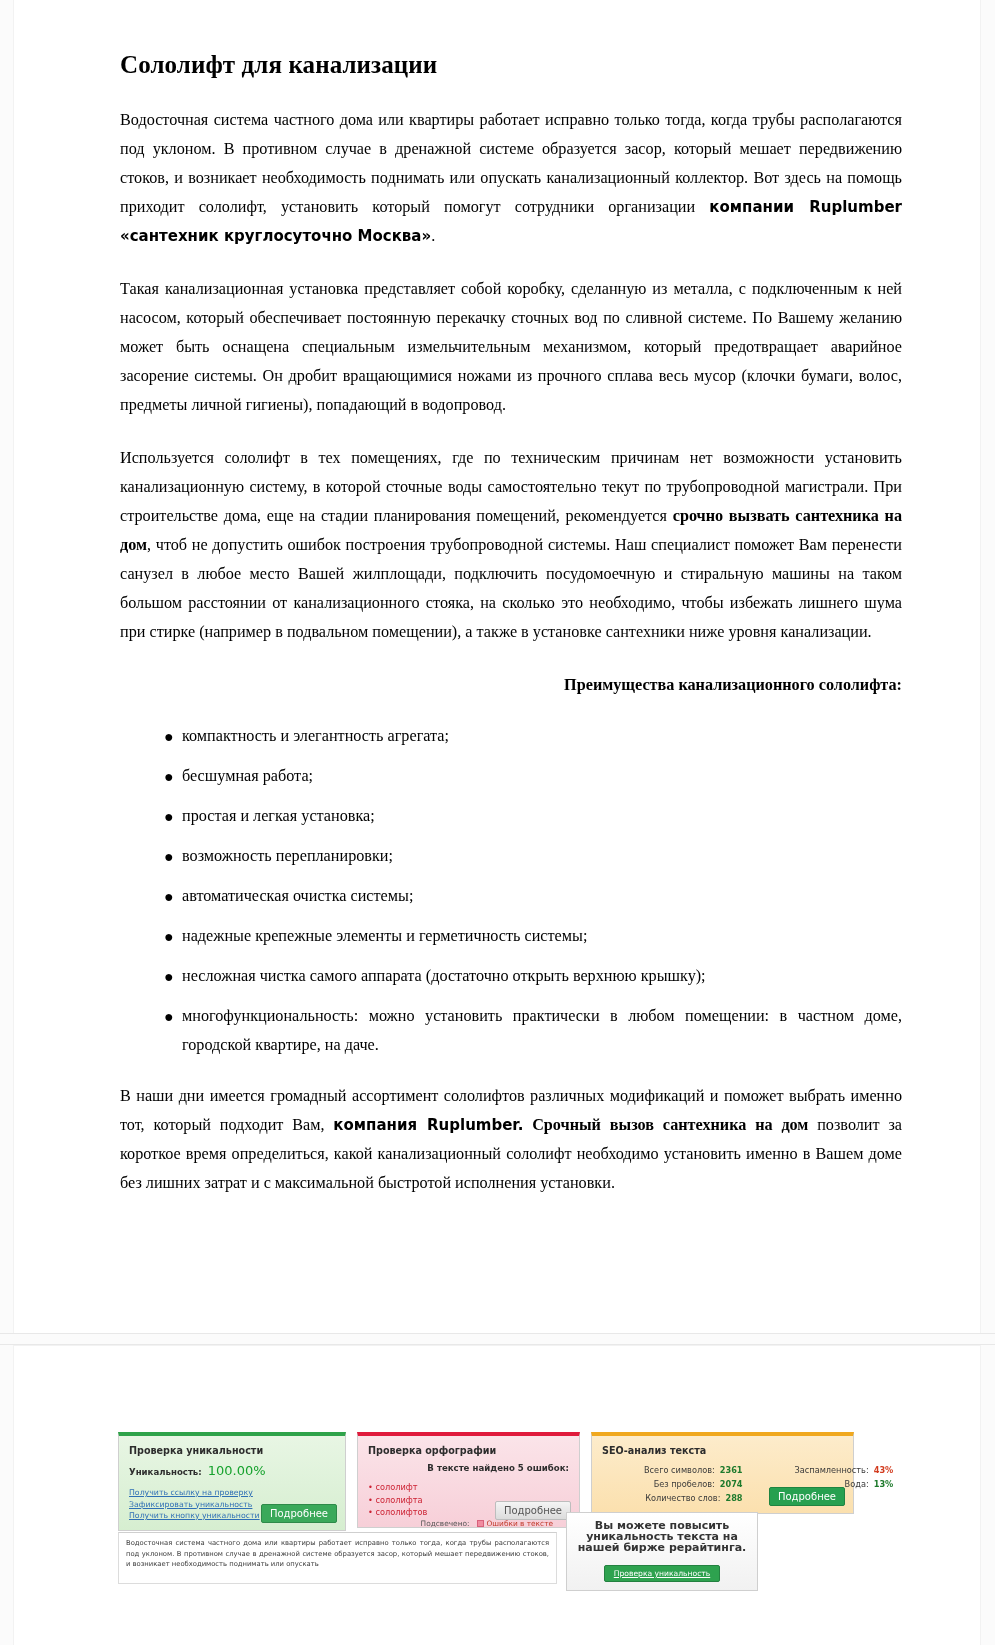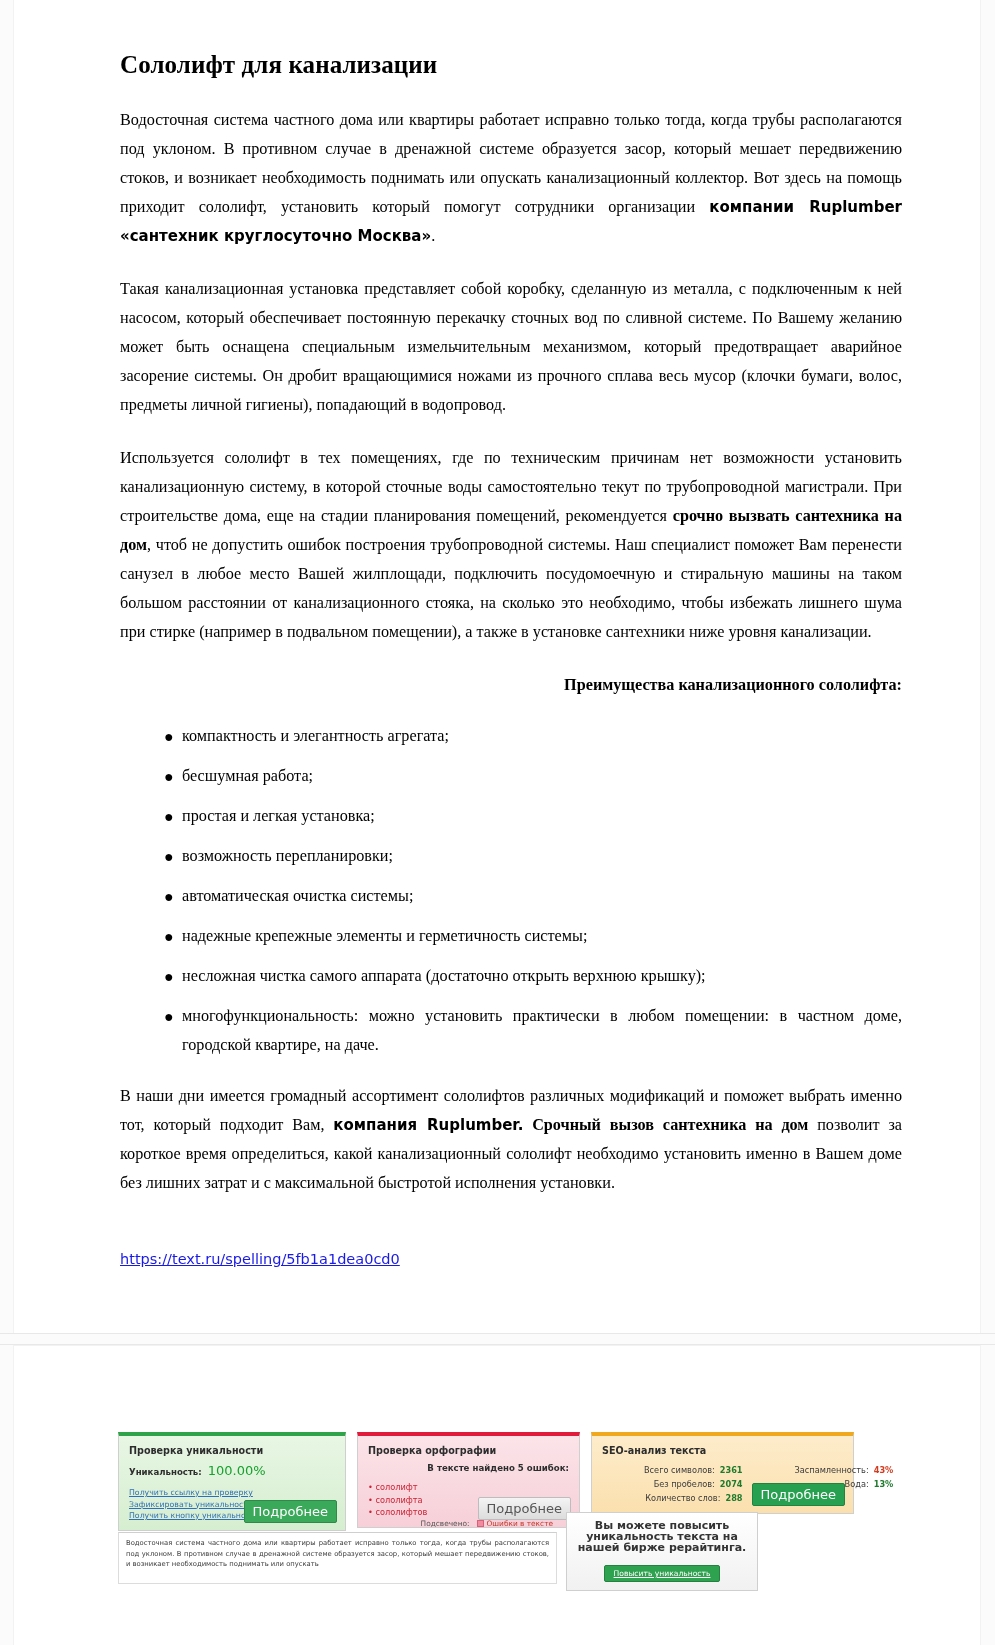--- a/index.html
+++ b/index.html
@@ -198,21 +198,21 @@
   .seo-col .row .lbl { }
   .seo-col .row .num { font-weight: bold; color: #1e7a2c; }
   .seo-col .row .num.pct { color: #d23b1e; }
   .seo-col .row .num.pct2 { color: #1e7a2c; }
 
   .more-btn {
     position: absolute;
     right: 8px;
     bottom: 7px;
     font-family: "DejaVu Sans", sans-serif;
-    font-size: 13px;
+    font-size: 10px;
     padding: 3px 8px 3px 8px;
     border-radius: 2px;
     color: #fff;
     background: #3aa95a;
     border: 1px solid #2e8a49;
     white-space: nowrap;
   }
   .more-btn.grey {
     background: linear-gradient(#f4f4f4,#dcdcdc);
     color: #555;
@@ -322,23 +322,20 @@
       <li><span class="bullet">●</span><span>автоматическая очистка системы;</span></li>
       <li><span class="bullet">●</span><span>надежные крепежные элементы и герметичность системы;</span></li>
       <li><span class="bullet">●</span><span>несложная чистка самого аппарата (достаточно открыть верхнюю крышку);</span></li>
       <li><span class="bullet">●</span><span>многофункциональность: можно установить практически в любом помещении: в частном доме, городской квартире, на даче.</span></li>
     </ul>
 
     <p class="para last">
       <span>В наши дни имеется громадный ассортимент сололифтов различных модификаций и поможет выбрать именно тот, который подходит Вам, </span><b class="sans">компания Ruplumber.</b><b class="serif"> Срочный вызов сантехника на дом</b><span> позволит за короткое время определиться, какой канализационный сололифт необходимо установить именно в Вашем доме без лишних затрат и с максимальной быстротой исполнения установки.</span>
     </p>
 
-    <div class="link-row">
-      <a class="doc-link" href="#">https://text.ru/spelling/5fb1a1dea0cd0</a>
-    </div>
 
   </div>
 </div>
 
 <div class="sheet-gap"></div>
 
 <div class="page-sheet-2">
 
   <div class="widgets">
 
@@ -401,17 +398,17 @@
     <div class="legend-wrap">
       <div class="legend">
         <span>Подсвечено:</span>
         <span class="err-label"><span class="sw"></span><span>Ошибки в тексте</span></span>
       </div>
       <div class="excerpt">Водосточная система частного дома или квартиры работает исправно только тогда, когда трубы располагаются под уклоном. В противном случае в дренажной системе образуется засор, который мешает передвижению стоков, и возникает необходимость поднимать или опускать</div>
     </div>
 
     <div class="promo">
       <div class="promo-text">Вы можете повысить уникальность текста на нашей бирже рерайтинга.</div>
-      <a class="promo-btn" href="#">Повысить уникальность</a>
+      <a class="promo-btn" href="#">Проверка уникальность</a>
     </div>
   </div>
 
 </div>
 
 </body></html>

